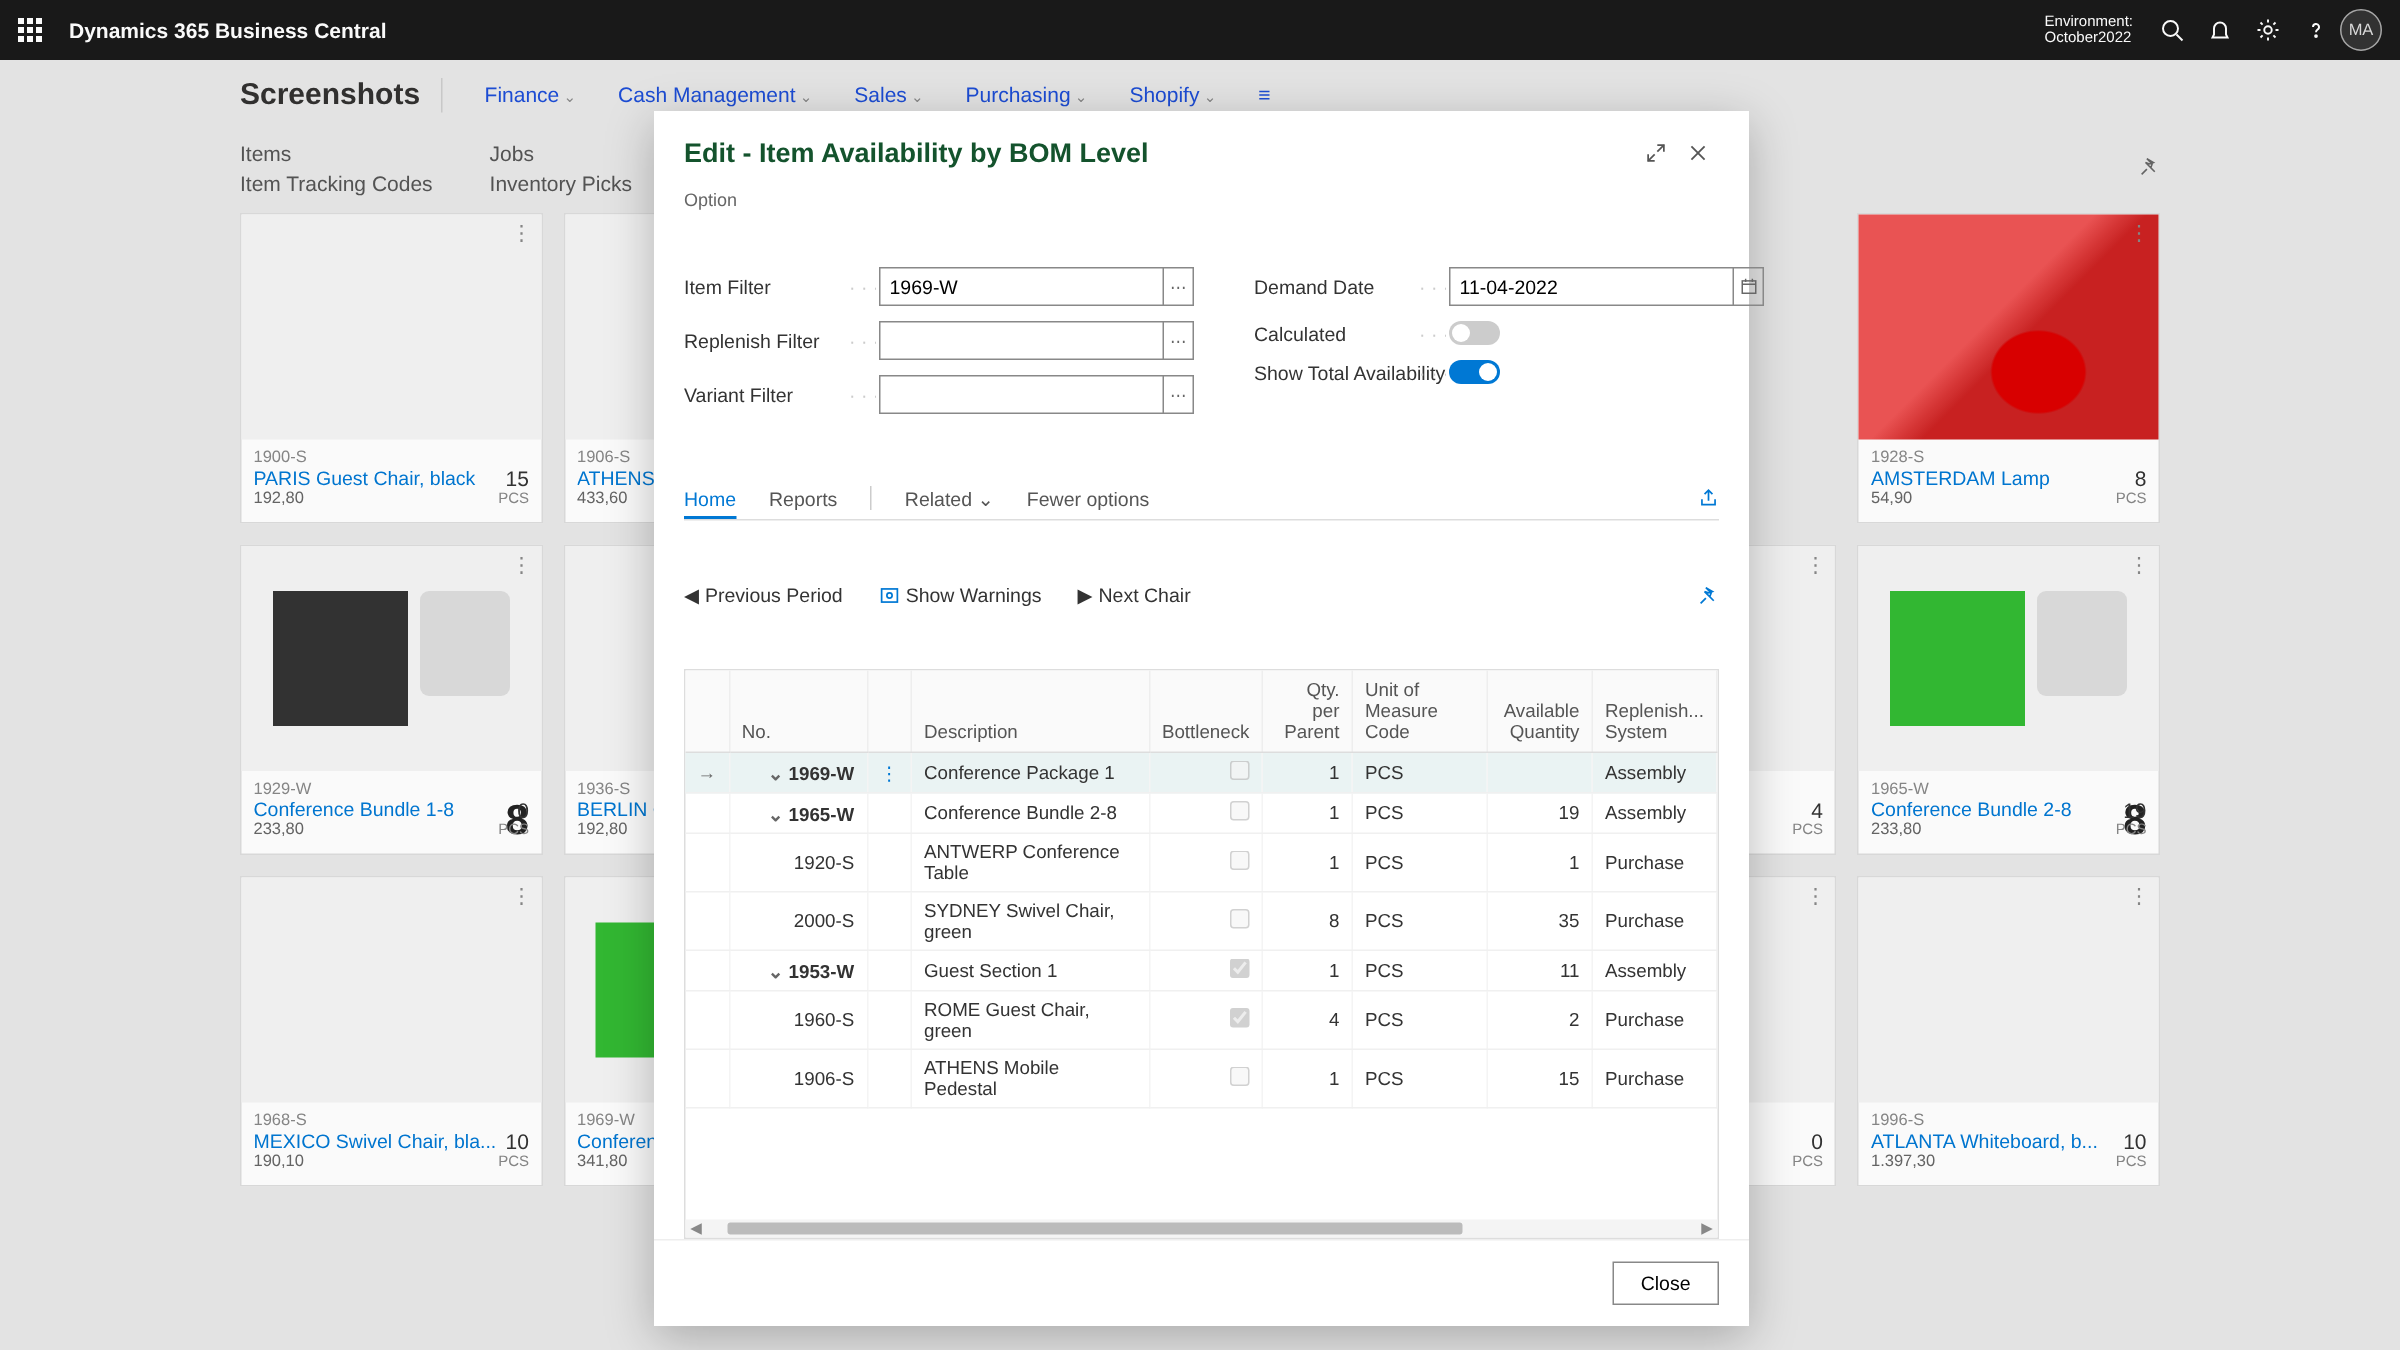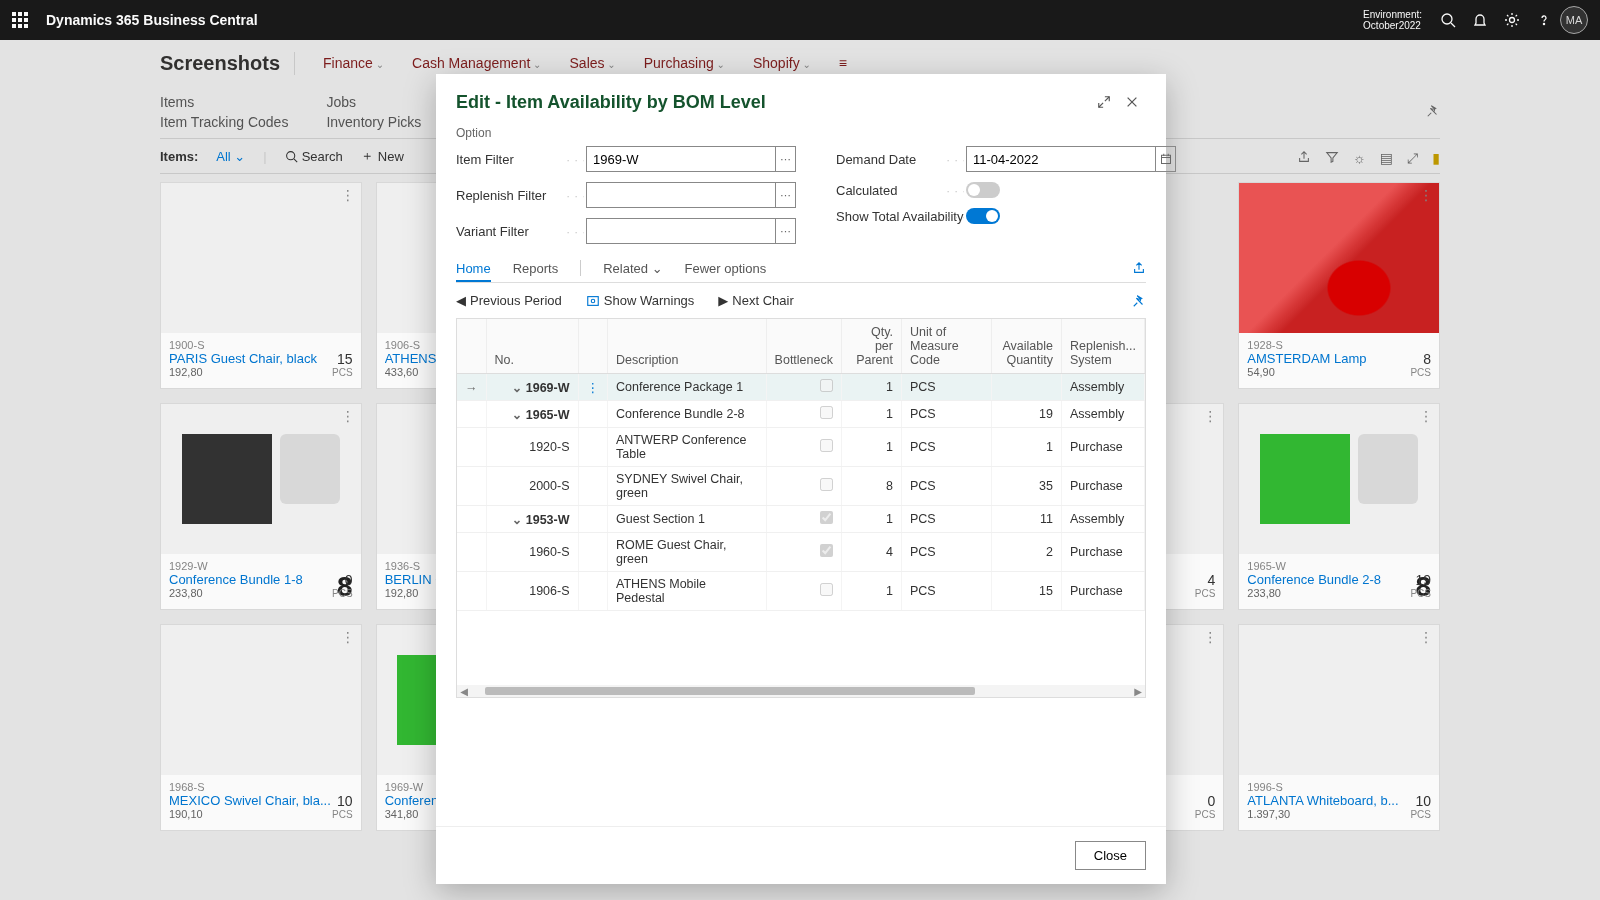--- a/index.html
+++ b/index.html
@@ -12,21 +12,21 @@
 .top-bar .app-name { font-weight: 600; }
 .top-bar .spacer { flex: 1; }
 .top-bar .env { font-size: 10px; line-height: 11px; text-align: left; margin-right: 10px; }
 .top-bar .icon-btn { width: 32px; height: 32px; display: flex; align-items: center; justify-content: center; color: #fff; cursor: pointer; }
 .top-bar .avatar { width: 28px; height: 28px; border-radius: 50%; border: 1px solid #aaa; background: #333; display:flex;align-items:center;justify-content:center; font-size:11px;color:#ddd;}
 
 
 .page-head { padding: 0 160px; }
 .page-title-row { display: flex; align-items: center; height: 46px; gap: 28px; border-bottom: none; }
 .page-title { font-size: 20px; font-weight: 600; color: #323130; padding-right:14px; border-right:1px solid #ccc; }
-.nav-menu { font-size: 14px; color: #7f1d1d; display:flex; gap:28px; align-items:center;justify-content:space-between; }
+.nav-menu { font-size: 14px; color: #1d4ed8; display:flex; gap:28px; align-items:center;justify-content:space-between; }
 .nav-menu .chev::after { content:" ⌄"; font-size:10px; color:#888; }
 .nav-sub { display:flex; gap:38px; font-size:14px; color:#555; padding:8px 0 4px; }
 .nav-sub .col { display:flex; flex-direction:column; gap:4px; }
 
 
 .items-bar { display:flex; align-items:center; height:36px; gap:18px; font-size:13px; color:#333; border-top:1px solid #ccc; border-bottom:1px solid #ccc; margin-top:4px; }
 .items-bar .label { font-weight:600; }
 .items-bar .all { color:#0078d4; }
 .items-bar .btn { display:flex; align-items:center; gap:4px; }
 
@@ -46,21 +46,21 @@
 .card .overlay-num { position:absolute; bottom:6px; right:8px; font-size:28px; font-weight:600; color:#222; }
 
 
 .modal-backdrop { position:absolute; inset:0; background:rgba(0,0,0,0.02); }
 .modal { position:absolute; left:436px; top:74px; width:730px; height:810px; background:#fff; box-shadow:0 8px 30px rgba(0,0,0,0.25); display:flex; flex-direction:column; }
 .modal-head { display:flex; align-items:center; padding:14px 20px 6px; }
 .modal-head .title { font-size:18px; font-weight:600; color:#14532d; }
 .modal-head .spacer { flex:1; }
 .modal-head .winbtn { width:28px; height:28px; display:flex; align-items:center; justify-content:center; color:#555; cursor:pointer; font-size:14px; }
 
-.modal-body { padding: 4px 20px 0; flex:1; display:flex; flex-direction:column; }
+.modal-body { padding: 4px 20px 0; flex:1; display:flex; flex-direction:column;justify-content:space-between; }
 .section-label { font-size:12px; color:#666; margin-bottom:6px; }
 .form-row { display:flex; gap:40px; }
 .form-col { flex:1; }
 .field { display:flex; align-items:center; margin-bottom:10px; font-size:13px; }
 .field label { width:130px; color:#333; position:relative; }
 .field label::after { content:" · · · · · · · · · · ·"; color:#ccc; position:absolute; left:110px; white-space:nowrap; overflow:hidden; width:18px;}
 .field input[type=text] { flex:1; height:26px; border:1px solid #888; padding:0 6px; font-size:13px; }
 .field .assist { width:20px; height:26px; border:1px solid #888; border-left:none; display:flex;align-items:center;justify-content:center; color:#666; font-size:11px;}
 .toggle { width:34px; height:16px; border-radius:8px; background:#ccc; position:relative; }
 .toggle.on { background:#0078d4; }
@@ -172,33 +172,20 @@
 
   <div class="page-icons-right">
     <span>
       <svg width="14" height="14" viewBox="0 0 16 16" fill="none" stroke="currentColor" stroke-width="1.2">
           <path d="M6 2l4 4-1 3 3 3-7-7 3 1 3-1z"></path>
           <line x1="6" y1="10" x2="2" y2="14"></line>
         </svg>
     </span>
   </div>
 
-  <div class="items-bar">
-    <span class="label">Items:</span>
-    <span class="all"><span>All</span> ⌄</span>
-    <span style="color:#ccc">|</span>
-    <span class="btn">
-      <svg width="13" height="13" viewBox="0 0 16 16" fill="none" stroke="currentColor" stroke-width="1.3">
-          <circle cx="7" cy="7" r="5"></circle>
-          <line x1="11" y1="11" x2="15" y2="15"></line>
-        </svg>
-      <span>Search</span>
-    </span>
-    <span class="btn">＋ <span>New</span></span>
-  </div>
   <div class="items-bar-icons">
     <span>
       <svg width="14" height="14" viewBox="0 0 16 16" fill="none" stroke="currentColor" stroke-width="1.2">
           <path d="M8 10V2M5 5l3-3 3 3M3 9v4h10V9"></path>
         </svg>
     </span>
     <span>
       <svg width="14" height="14" viewBox="0 0 16 16" fill="none" stroke="currentColor" stroke-width="1.2">
           <path d="M2 3h12l-5 6v4l-2 1v-5L2 3z"></path>
         </svg>

